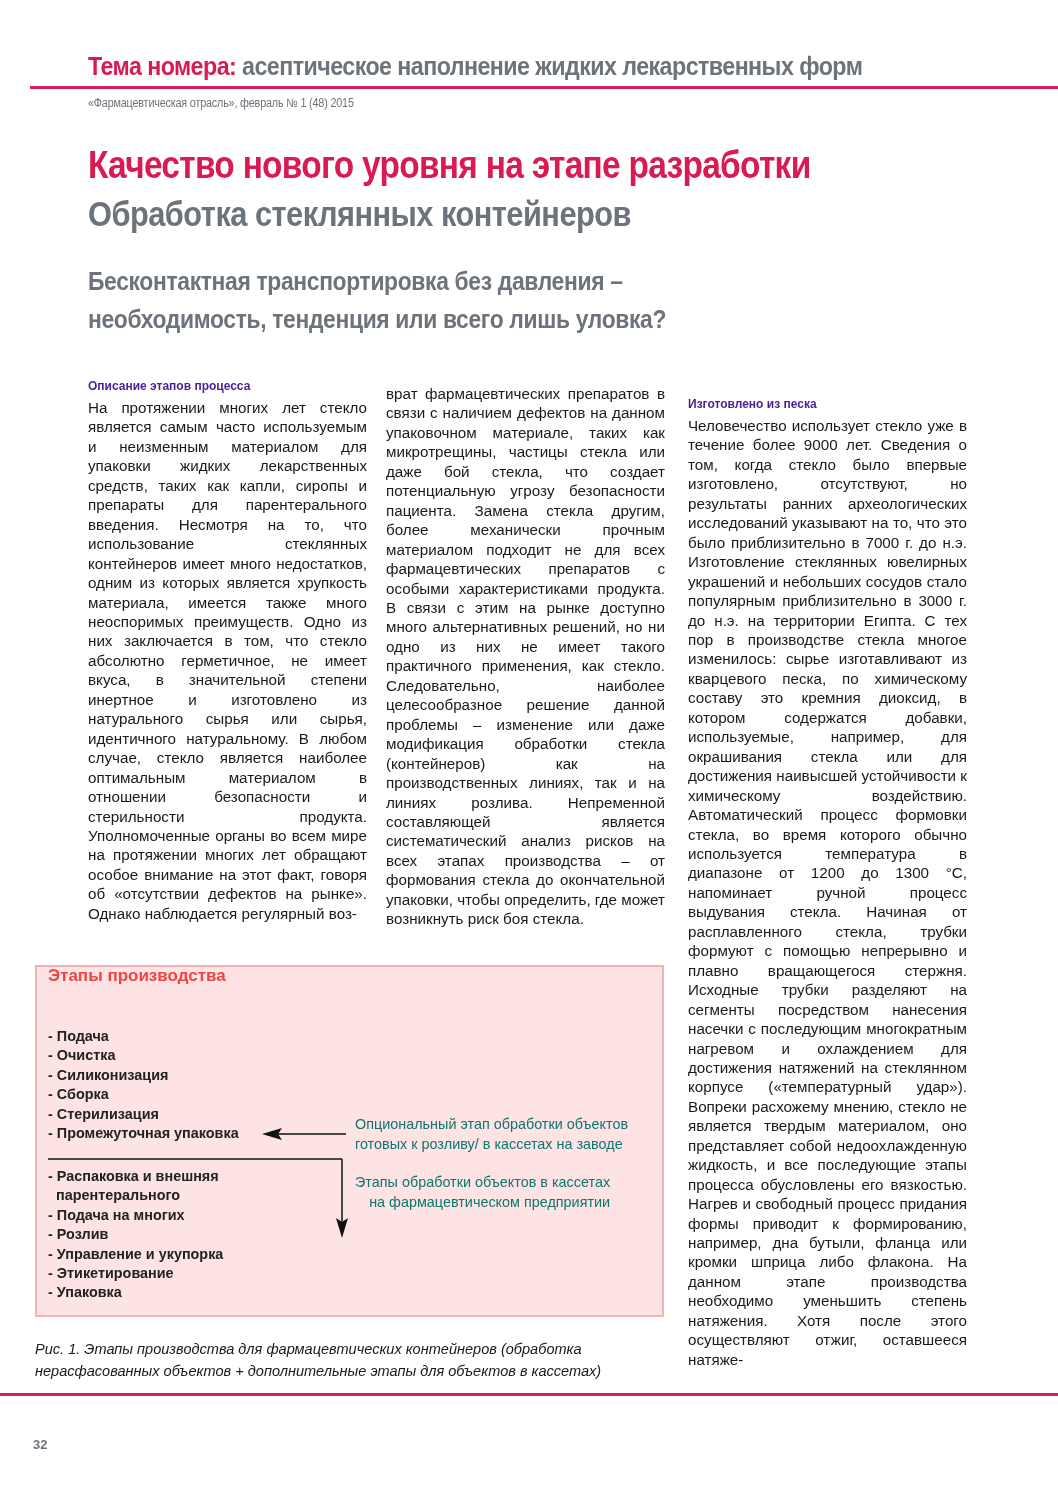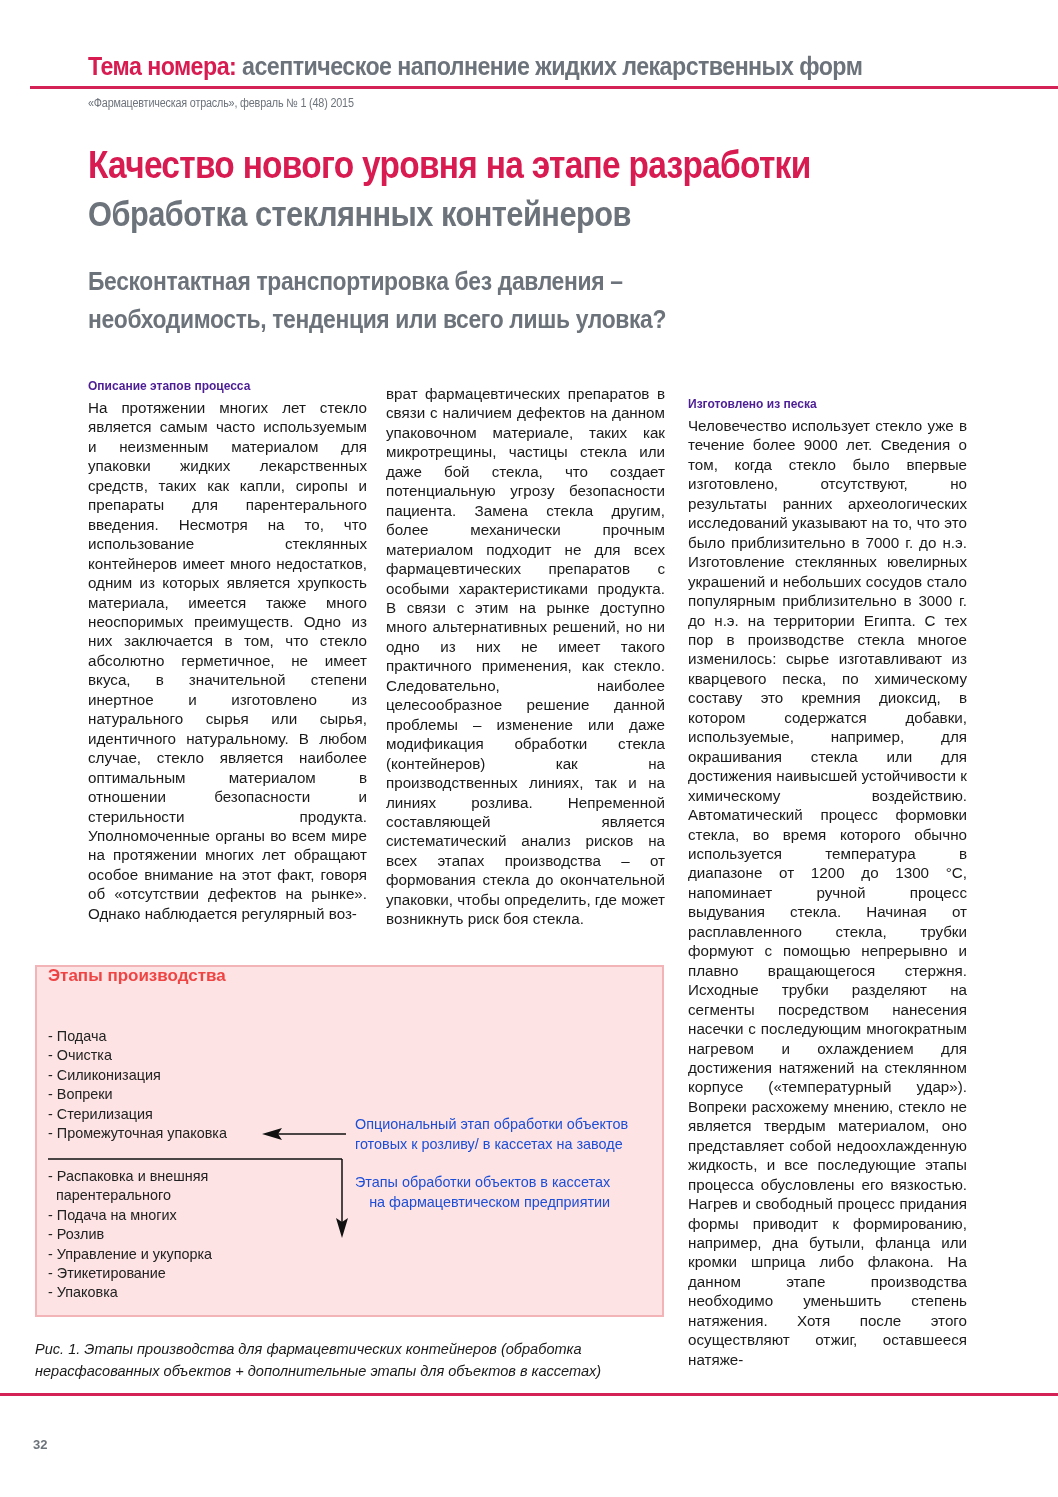--- a/index.html
+++ b/index.html
@@ -20,24 +20,24 @@
   .col { width: 279px; font-size: 15.2px; line-height: 19.45px; color: #1a1a1a; text-align: justify; }
   .col p { margin: 0; }
   .col h3 { margin: 0 0 3px 0; font-size: 12px; color: #4c1d95; font-weight: bold; line-height: 17px; }
   .col1 { left: 88px; top: 378px; }
   .col2 { left: 386px; top: 384px; }
   .col3 { left: 688px; top: 396px; }
 
   .figbox { left: 35px; top: 965px; width: 629px; height: 352px; background: #fde3e3; border: 2px solid #f2b4b6; box-sizing: border-box; }
   .figtitle { left: 48px; top: 966px; font-size: 17px; font-weight: bold; color: #ef4444; }
   .steps { font-size: 14.4px; color: #222; line-height: 19.4px; }
-  .steps div { white-space: nowrap; }
+  .steps div { white-space: nowrap; font-weight: bold; }
   .steps1 { left: 48px; top: 1027px; }
   .steps2 { left: 48px; top: 1167px; }
-  .note { font-size: 14.4px; color: #1d4ed8; line-height: 20px; white-space: nowrap; }
+  .note { font-size: 14.4px; color: #0f766e; line-height: 20px; white-space: nowrap; }
   .note1 { left: 355px; top: 1114px; }
   .note2 { left: 355px; top: 1172px; text-align: right; }
 
   .caption { left: 35px; top: 1338px; width: 650px; font-size: 15px; font-style: italic; color: #1a1a1a; line-height: 22px; transform: scaleX(0.97); transform-origin: left top; }
   .rule-bottom { left: 0px; top: 1393px; width: 1058px; height: 3px; background: #d42257; }
   .pageno { left: 33px; top: 1437px; font-size: 13px; font-weight: bold; color: #6d737b; }
 </style>
 </head>
 <body>
 
@@ -64,21 +64,21 @@
   <p>Человечество использует стекло уже в течение более 9000 лет. Сведения о том, когда стекло было впервые изготовлено, отсутствуют, но результаты ранних археологических исследований указывают на то, что это было приблизительно в 7000 г. до н.э. Изготовление стеклянных ювелирных украшений и небольших сосудов стало популярным приблизительно в 3000 г. до н.э. на территории Египта. С тех пор в производстве стекла многое изменилось: сырье изготавливают из кварцевого песка, по химическому составу это кремния диоксид, в котором содержатся добавки, используемые, например, для окрашивания стекла или для достижения наивысшей устойчивости к химическому воздействию. Автоматический процесс формовки стекла, во время которого обычно используется температура в диапазоне от 1200 до 1300 °С, напоминает ручной процесс выдувания стекла. Начиная от расплавленного стекла, трубки формуют с помощью непрерывно и плавно вращающегося стержня. Исходные трубки разделяют на сегменты посредством нанесения насечки с последующим многократным нагревом и охлаждением для достижения натяжений на стеклянном корпусе («температурный удар»). Вопреки расхожему мнению, стекло не является твердым материалом, оно представляет собой недоохлажденную жидкость, и все последующие этапы процесса обусловлены его вязкостью. Нагрев и свободный процесс придания формы приводит к формированию, например, дна бутыли, фланца или кромки шприца либо флакона. На данном этапе производства необходимо уменьшить степень натяжения. Хотя после этого осуществляют отжиг, оставшееся натяже-</p>
 </div>
 
 <div class="abs figbox"></div>
 <div class="abs figtitle">Этапы производства</div>
 
 <div class="abs steps steps1">
   <div>- Подача</div>
   <div>- Очистка</div>
   <div>- Силиконизация</div>
-  <div>- Вопреки</div>
+  <div>- Сборка</div>
   <div>- Стерилизация</div>
   <div>- Промежуточная упаковка</div>
 </div>
 <div class="abs steps steps2">
   <div>- Распаковка и внешняя</div>
   <div style="white-space:pre">  парентерального</div>
   <div>- Подача на многих</div>
   <div>- Розлив</div>
   <div>- Управление и укупорка</div>
   <div>- Этикетирование</div>

